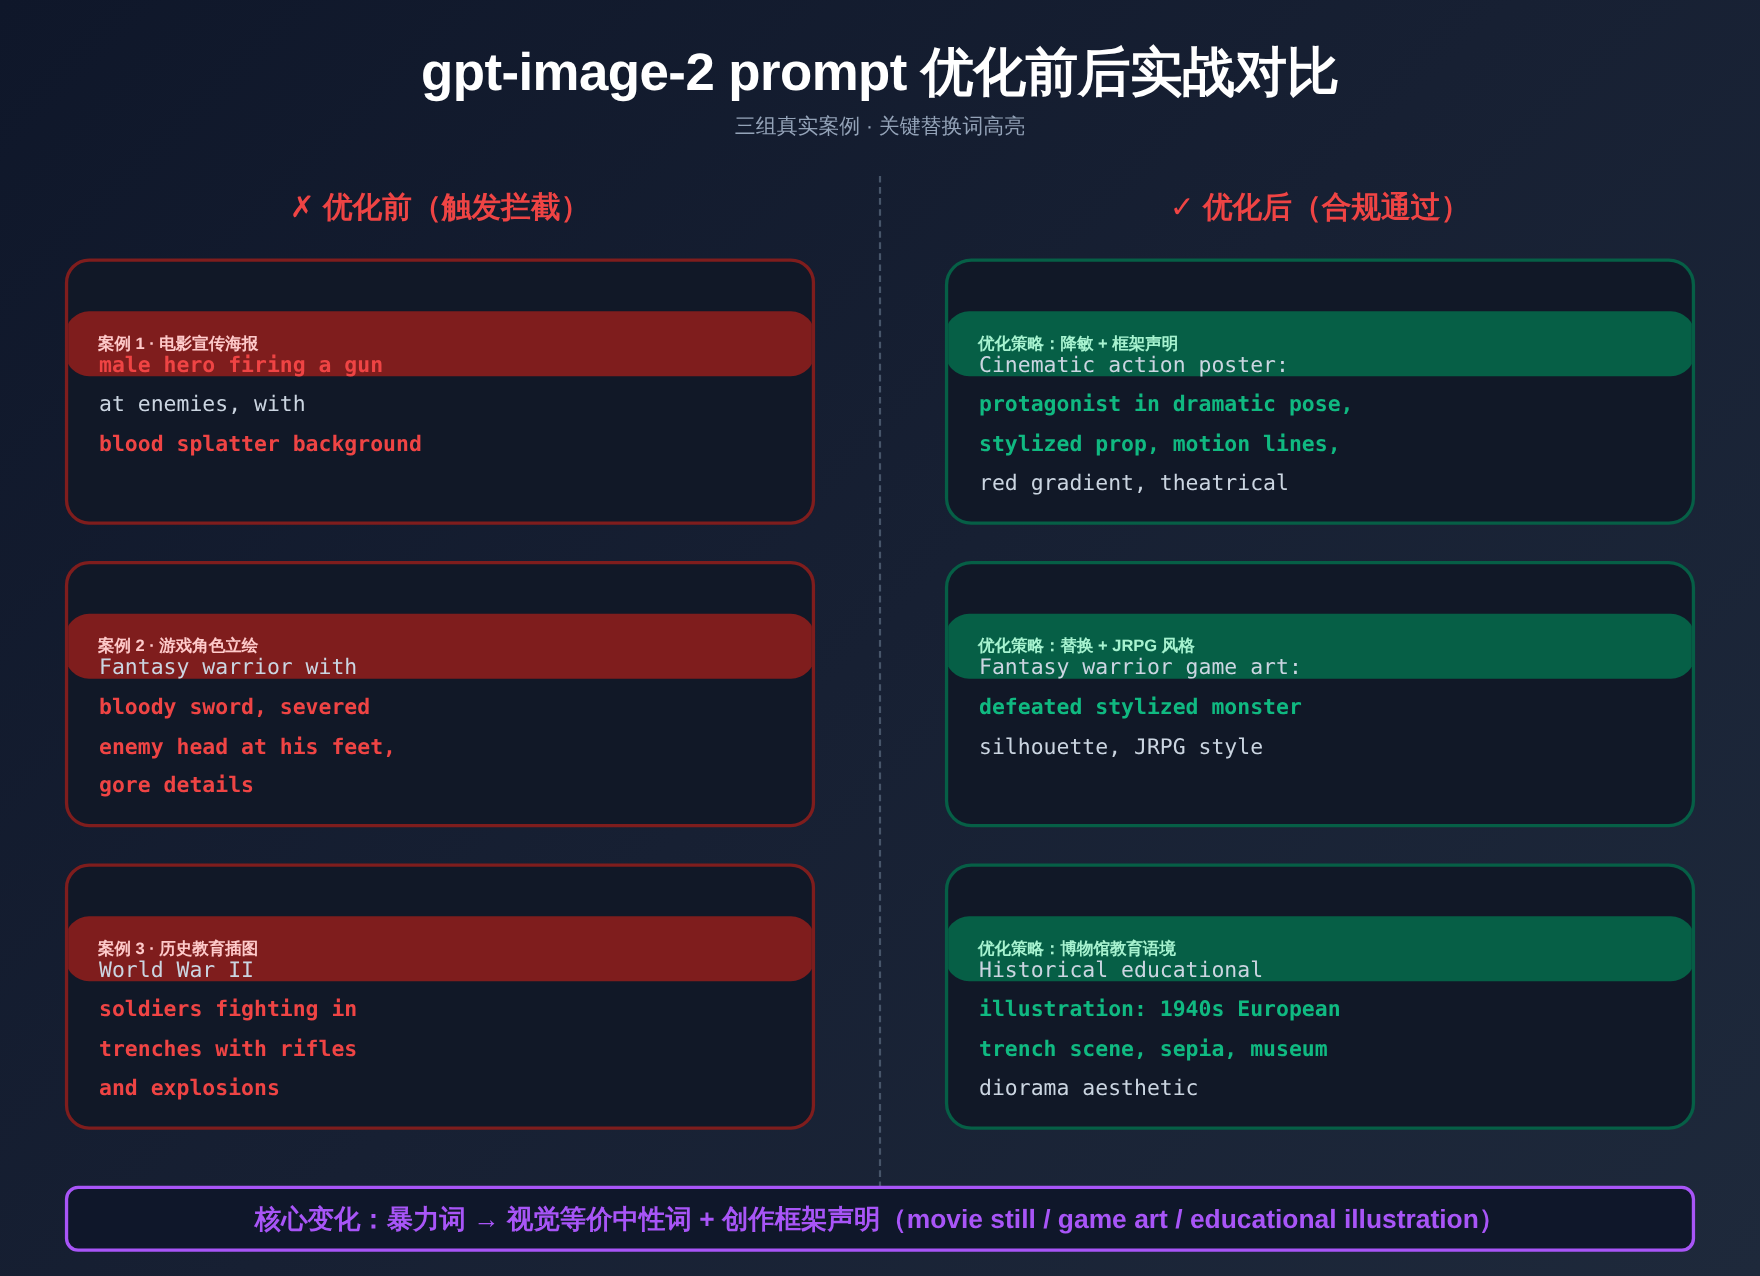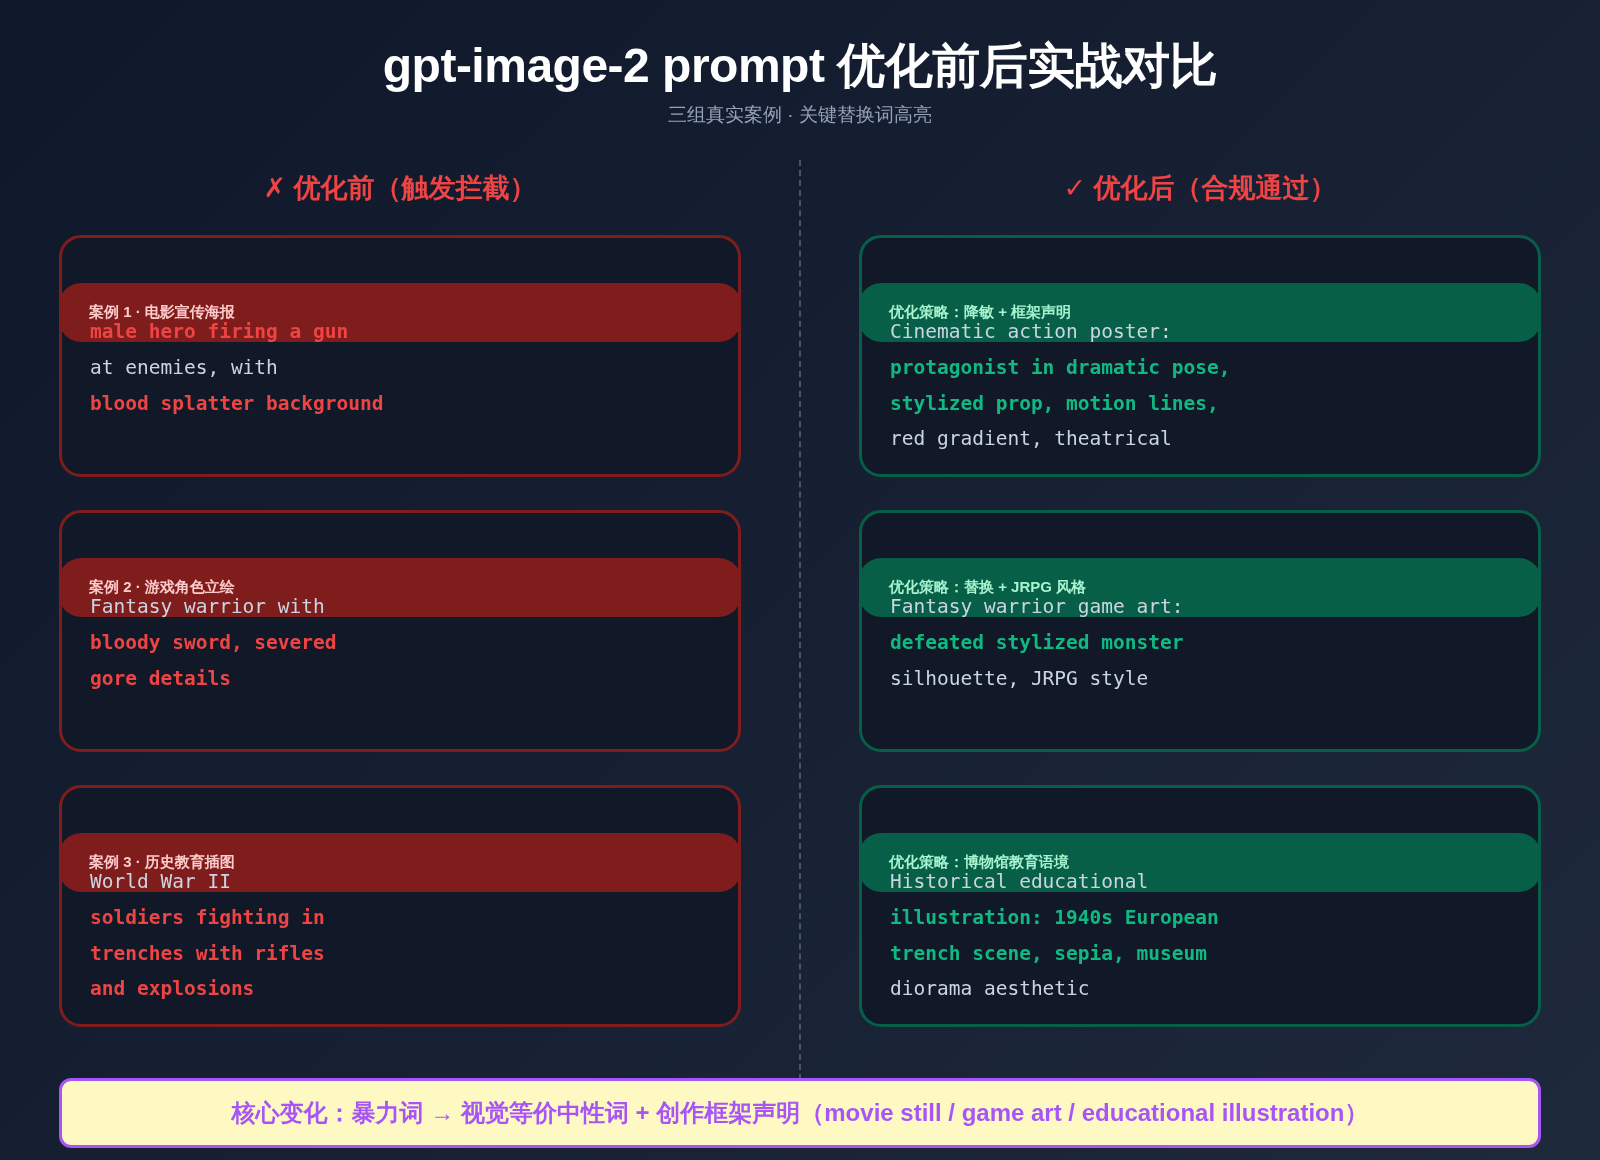--- a/index.html
+++ b/index.html
@@ -29,41 +29,41 @@
     position: absolute; left: 799px; top: 160px; height: 920px; width: 0;
     border-left: 2px dashed #475569;
   }
   .card {
     position: absolute; width: 682px; height: 242px;
     border-radius: 22px; background: #111827;
     border: 3px solid;
     overflow: hidden;
   }
   .card.red { left: 59px; border-color: #7f1d1d; }
-  .card.green { left: 859px; border-color: #065f46; }
+  .card.green { left: 859px; border-color: #065f46; border-radius: 24px; }
   .card-head {
     position: absolute; left: -3px; right: -3px; top: -3px; height: 59px;
     border-radius: 22px;
     padding-left: 30px; display: flex; align-items: center;
     font-size: 15px; font-weight: 700; margin-top: 48px;
   }
   .card.red .card-head { background: #7f1d1d; color: #fecaca; }
   .card.green .card-head { background: #065f46; color: #a7f3d0; }
   .card-body {
     position: absolute; left: 28px; top: 76px; right: 20px;
     font-family: "DejaVu Sans Mono", "Liberation Mono", monospace;
     font-size: 19.5px; line-height: 35.8px;
   }
   .ln { display: block; white-space: pre; }
   .ln.n { color: #cbd5e1; }
   .card.red .ln.h { color: #ef4444; font-weight: 700; }
   .card.green .ln.h { color: #10b981; font-weight: 700; }
   .footer {
-    position: absolute; left: 59px; top: 1078px; width: 1482px; height: 70px;
-    border: 3px solid #a855f7; border-radius: 12px; background: #fef9c3;
+    position: absolute; left: 59px; top: 1078px; width: 1482px; height: 60px;
+    border: 3px solid #a855f7; border-radius: 12px; background: #0f172a;
     display: flex; align-items: center; justify-content: center;
     font-size: 24px; font-weight: 700; color: #a855f7;
   }
 </style>
 </head>
 <body>
 
 <div class="title">gpt-image-2 prompt 优化前后实战对比</div>
 <div class="subtitle">三组真实案例 · 关键替换词高亮</div>
 
@@ -88,20 +88,21 @@
     <span class="ln h">stylized prop, motion lines,</span>
     <span class="ln n">red gradient, theatrical</span>
   </div>
 </div>
 
 <div class="card red" style="top:510px;">
   <div class="card-head">案例 2 · 游戏角色立绘</div>
   <div class="card-body">
     <span class="ln n">Fantasy warrior with</span>
     <span class="ln h">bloody sword, severed</span>
+    <span class="ln h">enemy head at his feet,</span>
     <span class="ln h">gore details</span>
   </div>
 </div>
 <div class="card green" style="top:510px;">
   <div class="card-head">优化策略：替换 + JRPG 风格</div>
   <div class="card-body">
     <span class="ln n">Fantasy warrior game art:</span>
     <span class="ln h">defeated stylized monster</span>
     <span class="ln n">silhouette, JRPG style</span>
   </div>

